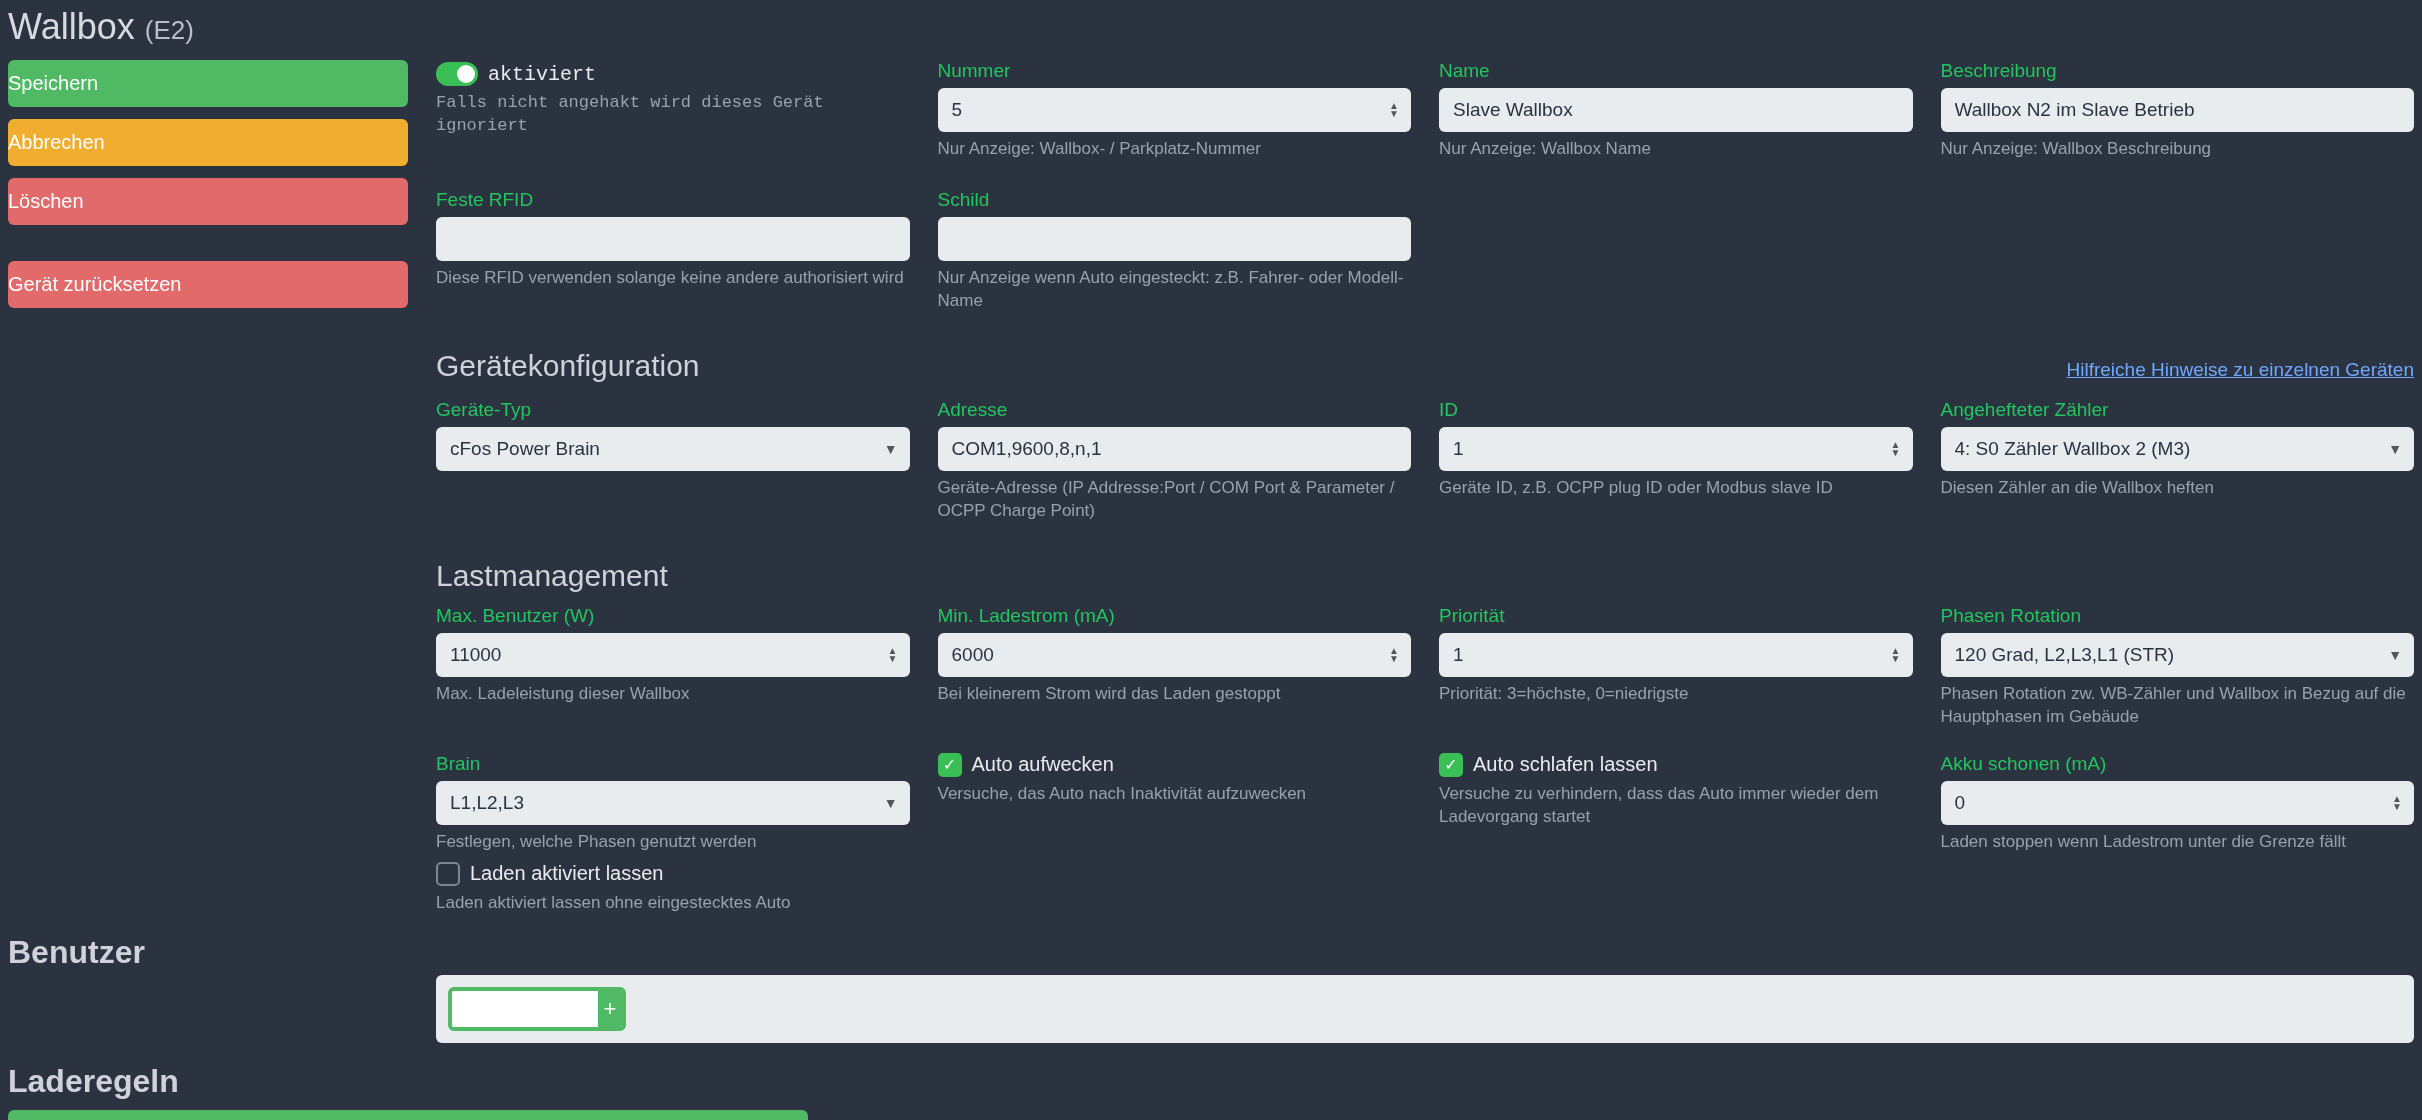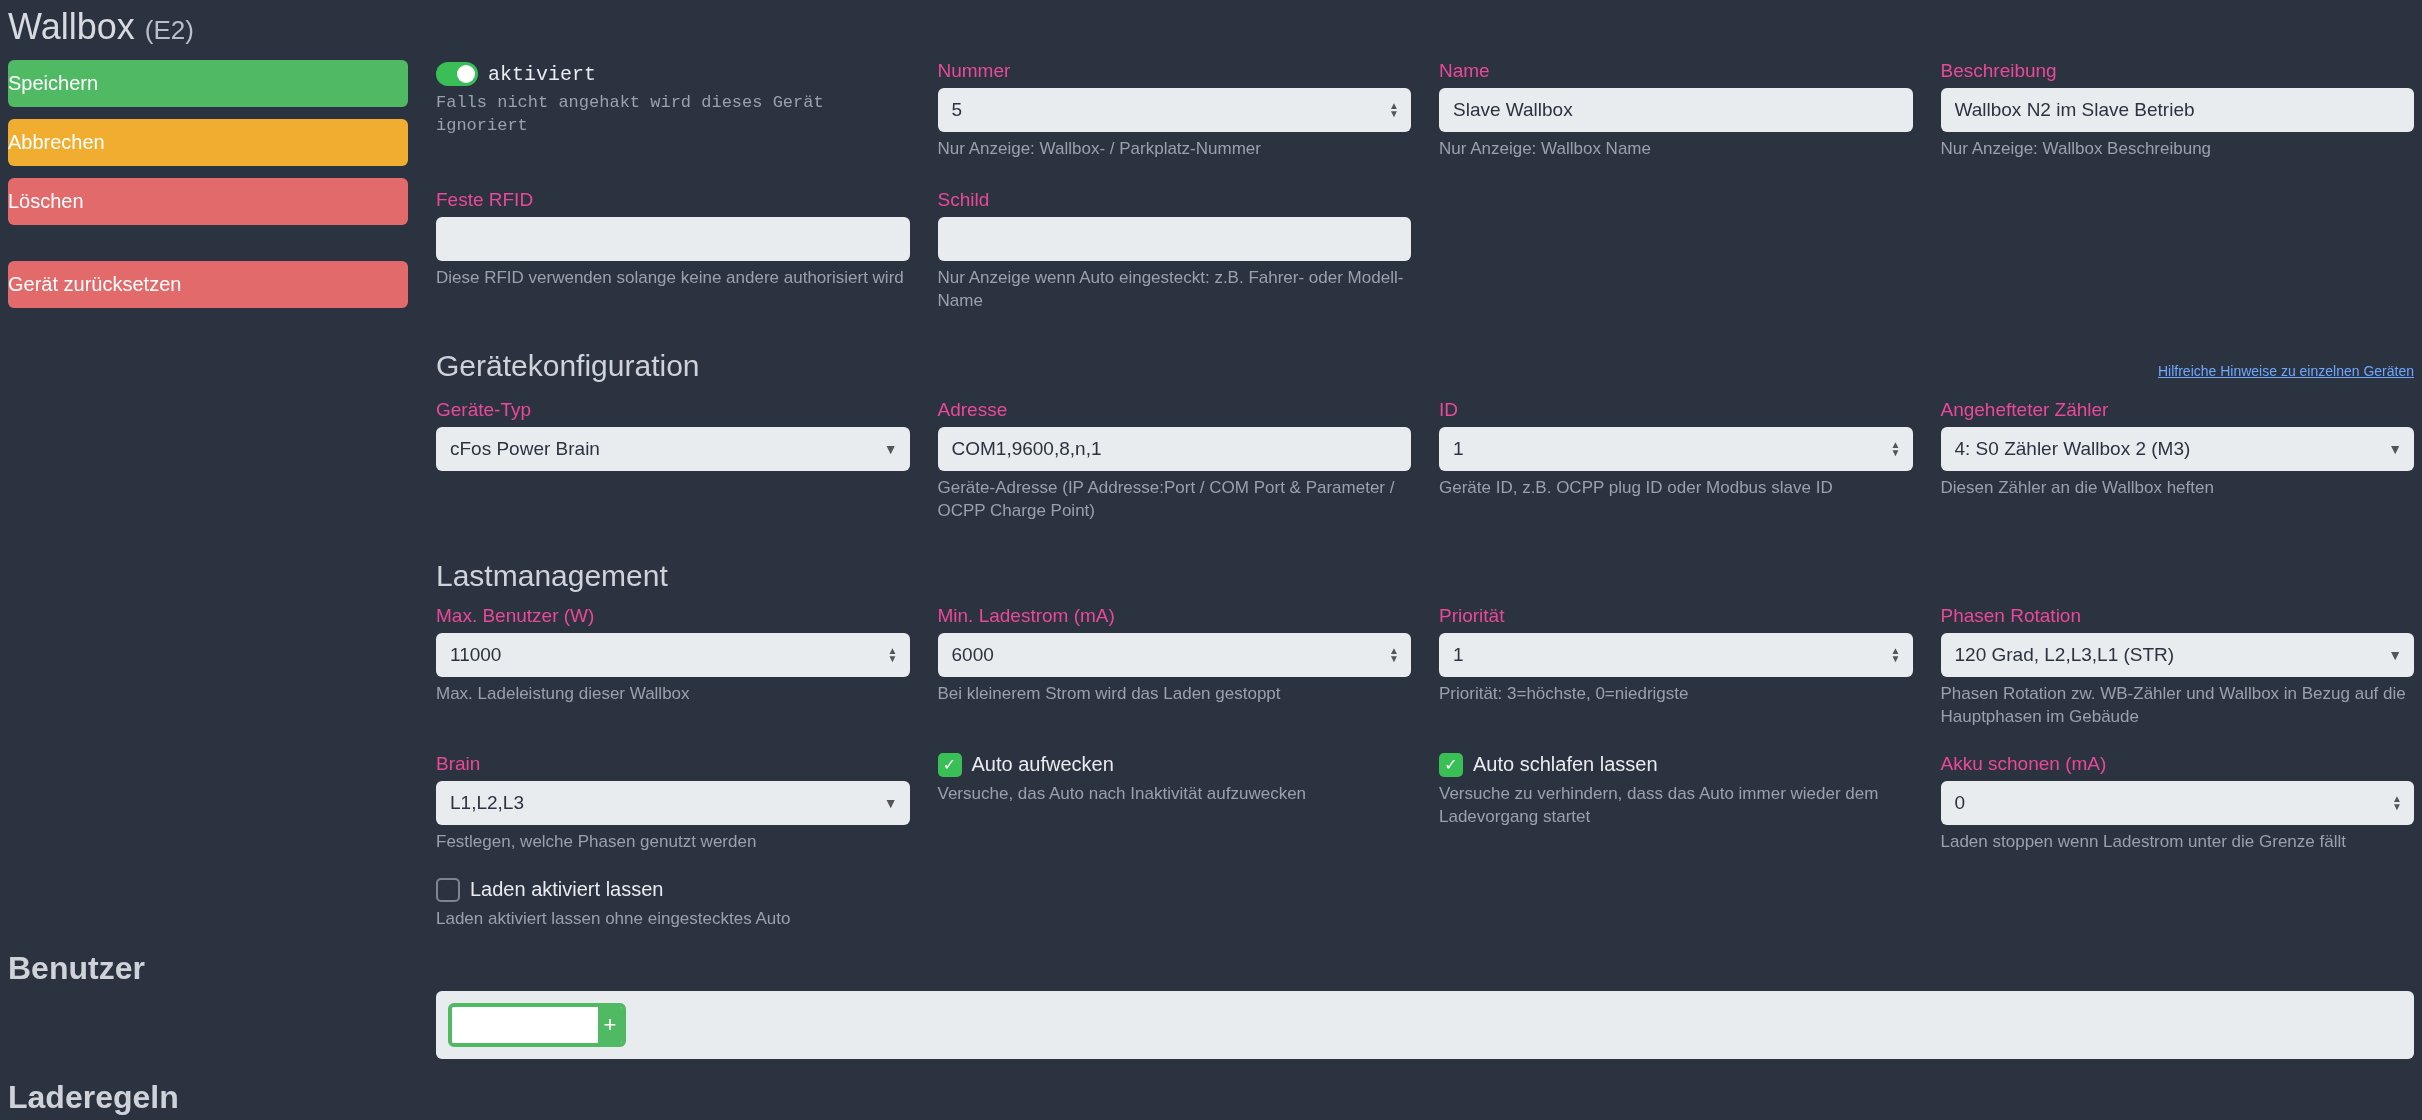--- a/index.html
+++ b/index.html
@@ -80,21 +80,21 @@
     row-gap: 24px;
     align-items: start;
   }
   .field {
     display: flex;
     flex-direction: column;
     gap: 6px;
   }
   .field label {
     font-size: 19px;
-    color: #ec4899;
+    color: #22c55e;
   }
   .field .help {
     font-size: 17px;
     color: var(--muted);
     line-height: 1.35;
   }
   .input, .select, .spinner {
     background: var(--input-bg);
     color: var(--input-text);
     border: none;
@@ -131,21 +131,21 @@
     margin: 8px 0 4px 0;
   }
   .section-header {
     display: flex;
     justify-content: space-between;
     align-items: baseline;
   }
   .section-header a {
     color: var(--link);
     text-decoration: underline;
-    font-size: 14px;
+    font-size: 19px;
   }
 
   
   .toggle-row {
     display: flex;
     align-items: center;
     gap: 10px;
   }
   .toggle {
     width: 42px;
@@ -446,21 +446,21 @@
               <input class="spinner" value="0" style="">
               <span class="spin-icons">
                   <span>▲</span>
                   <span>▼</span>
                 </span>
             </div>
             <div class="help">Laden stoppen wenn Ladestrom unter die Grenze fällt</div>
           </div>
         </div>
 
-        <div class="row" style="margin-top:24px">
+        <div class="row" style="margin-top:8px">
           <div class="field">
             <div class="chk-row">
               <span class="chk unchecked"></span>
               <span>Laden aktiviert lassen</span>
             </div>
             <div class="help">Laden aktiviert lassen ohne eingestecktes Auto</div>
           </div>
           <div></div>
             <div></div>
             <div></div>

